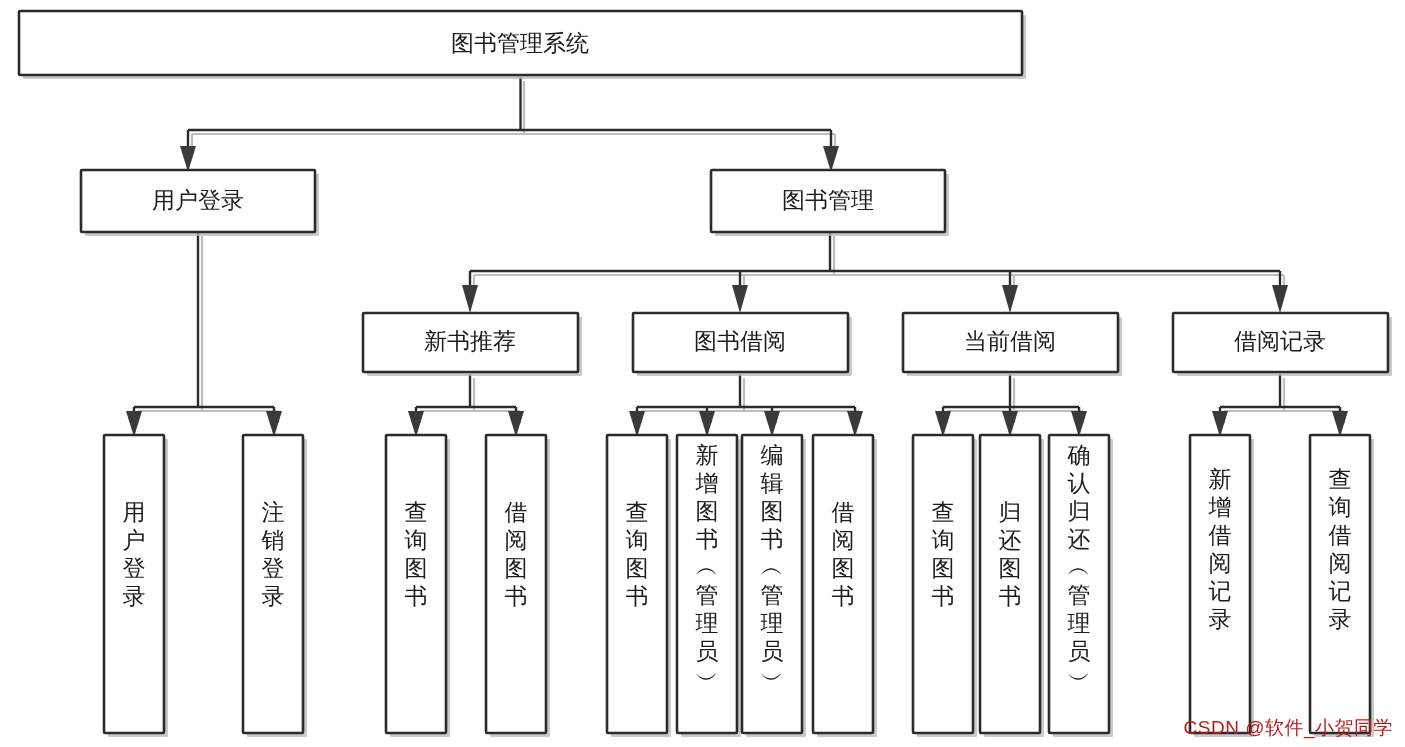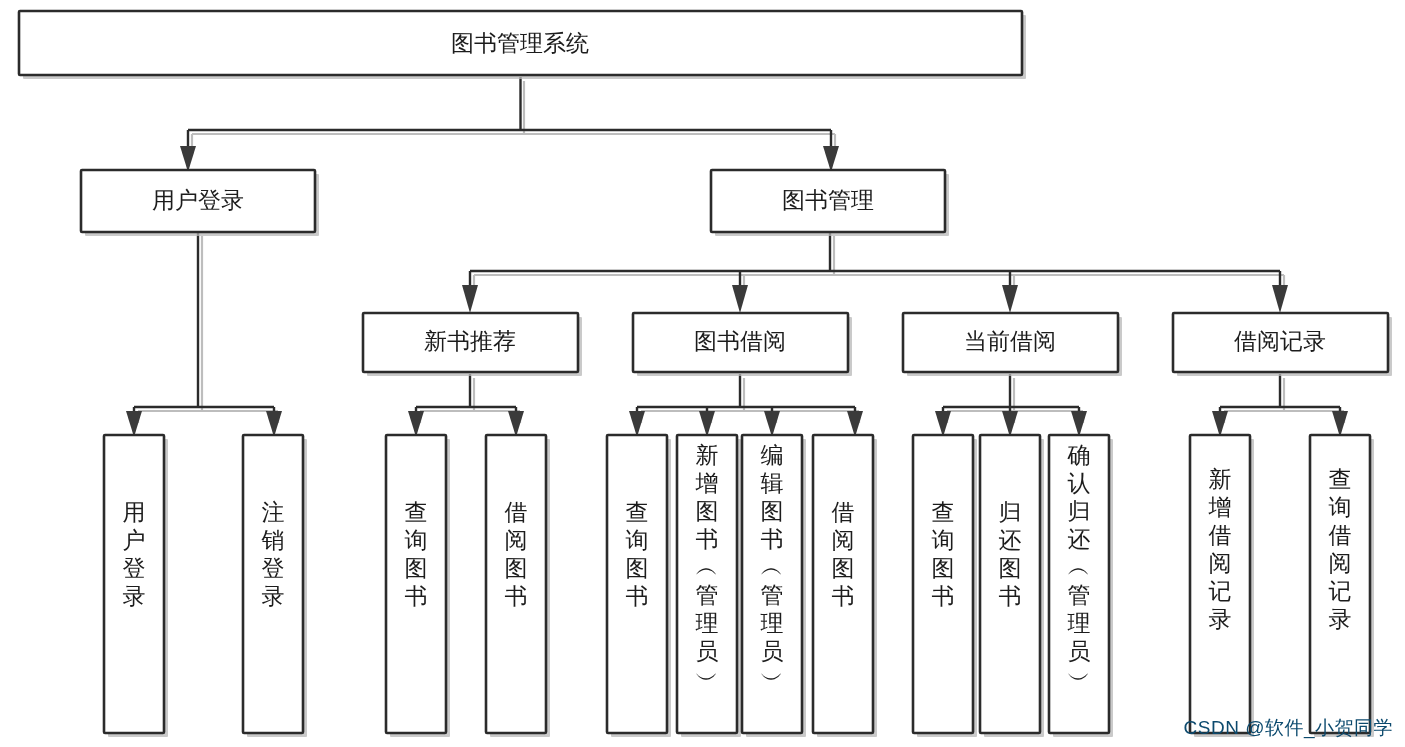--- a/index.html
+++ b/index.html
@@ -62,21 +62,21 @@
     font-size: 23px;
     fill: #1c1c1c;
     text-anchor: middle;
   }
   .watermark {
     position: absolute;
     right: 8px;
     bottom: 6px;
     font-family: "Liberation Sans", "DejaVu Sans", sans-serif;
     font-size: 19px;
-    color: #0c4a6e;
+    color: #b91c1c;
     letter-spacing: 0.5px;
     white-space: nowrap;
     pointer-events: none;
   }
 </style>
 </head>
 <body>
 
 <div id="diagram-root">
 

